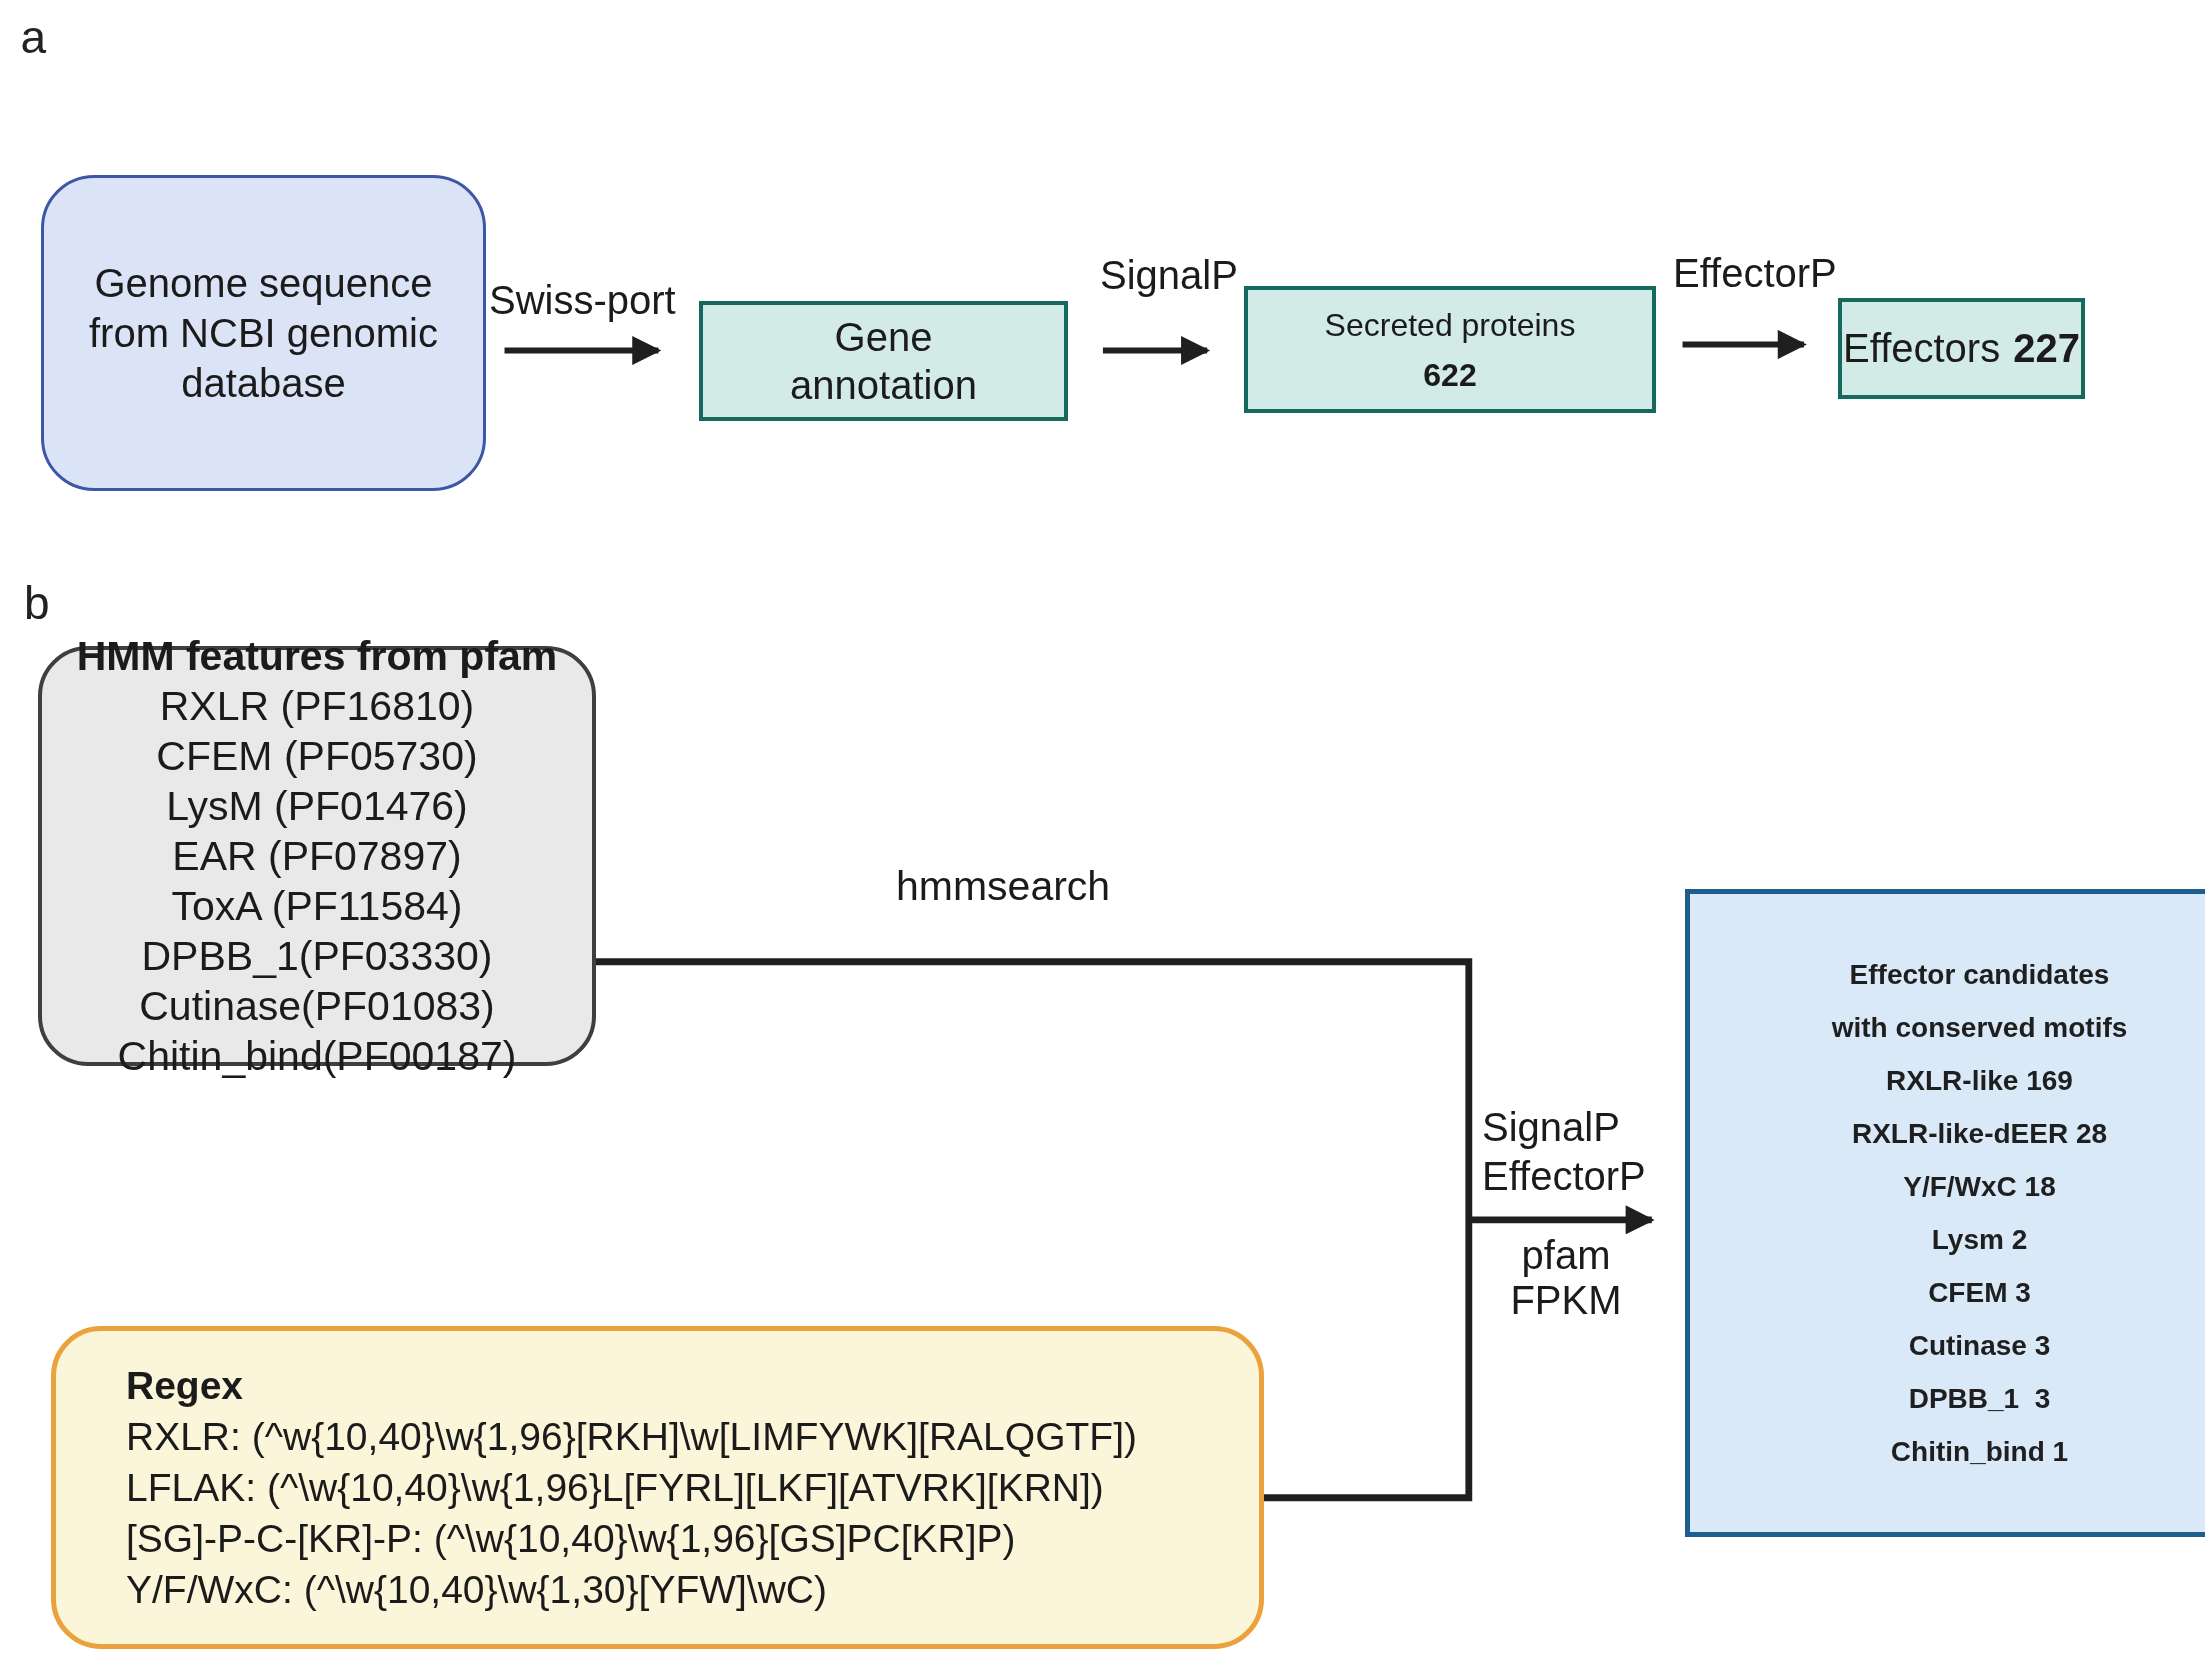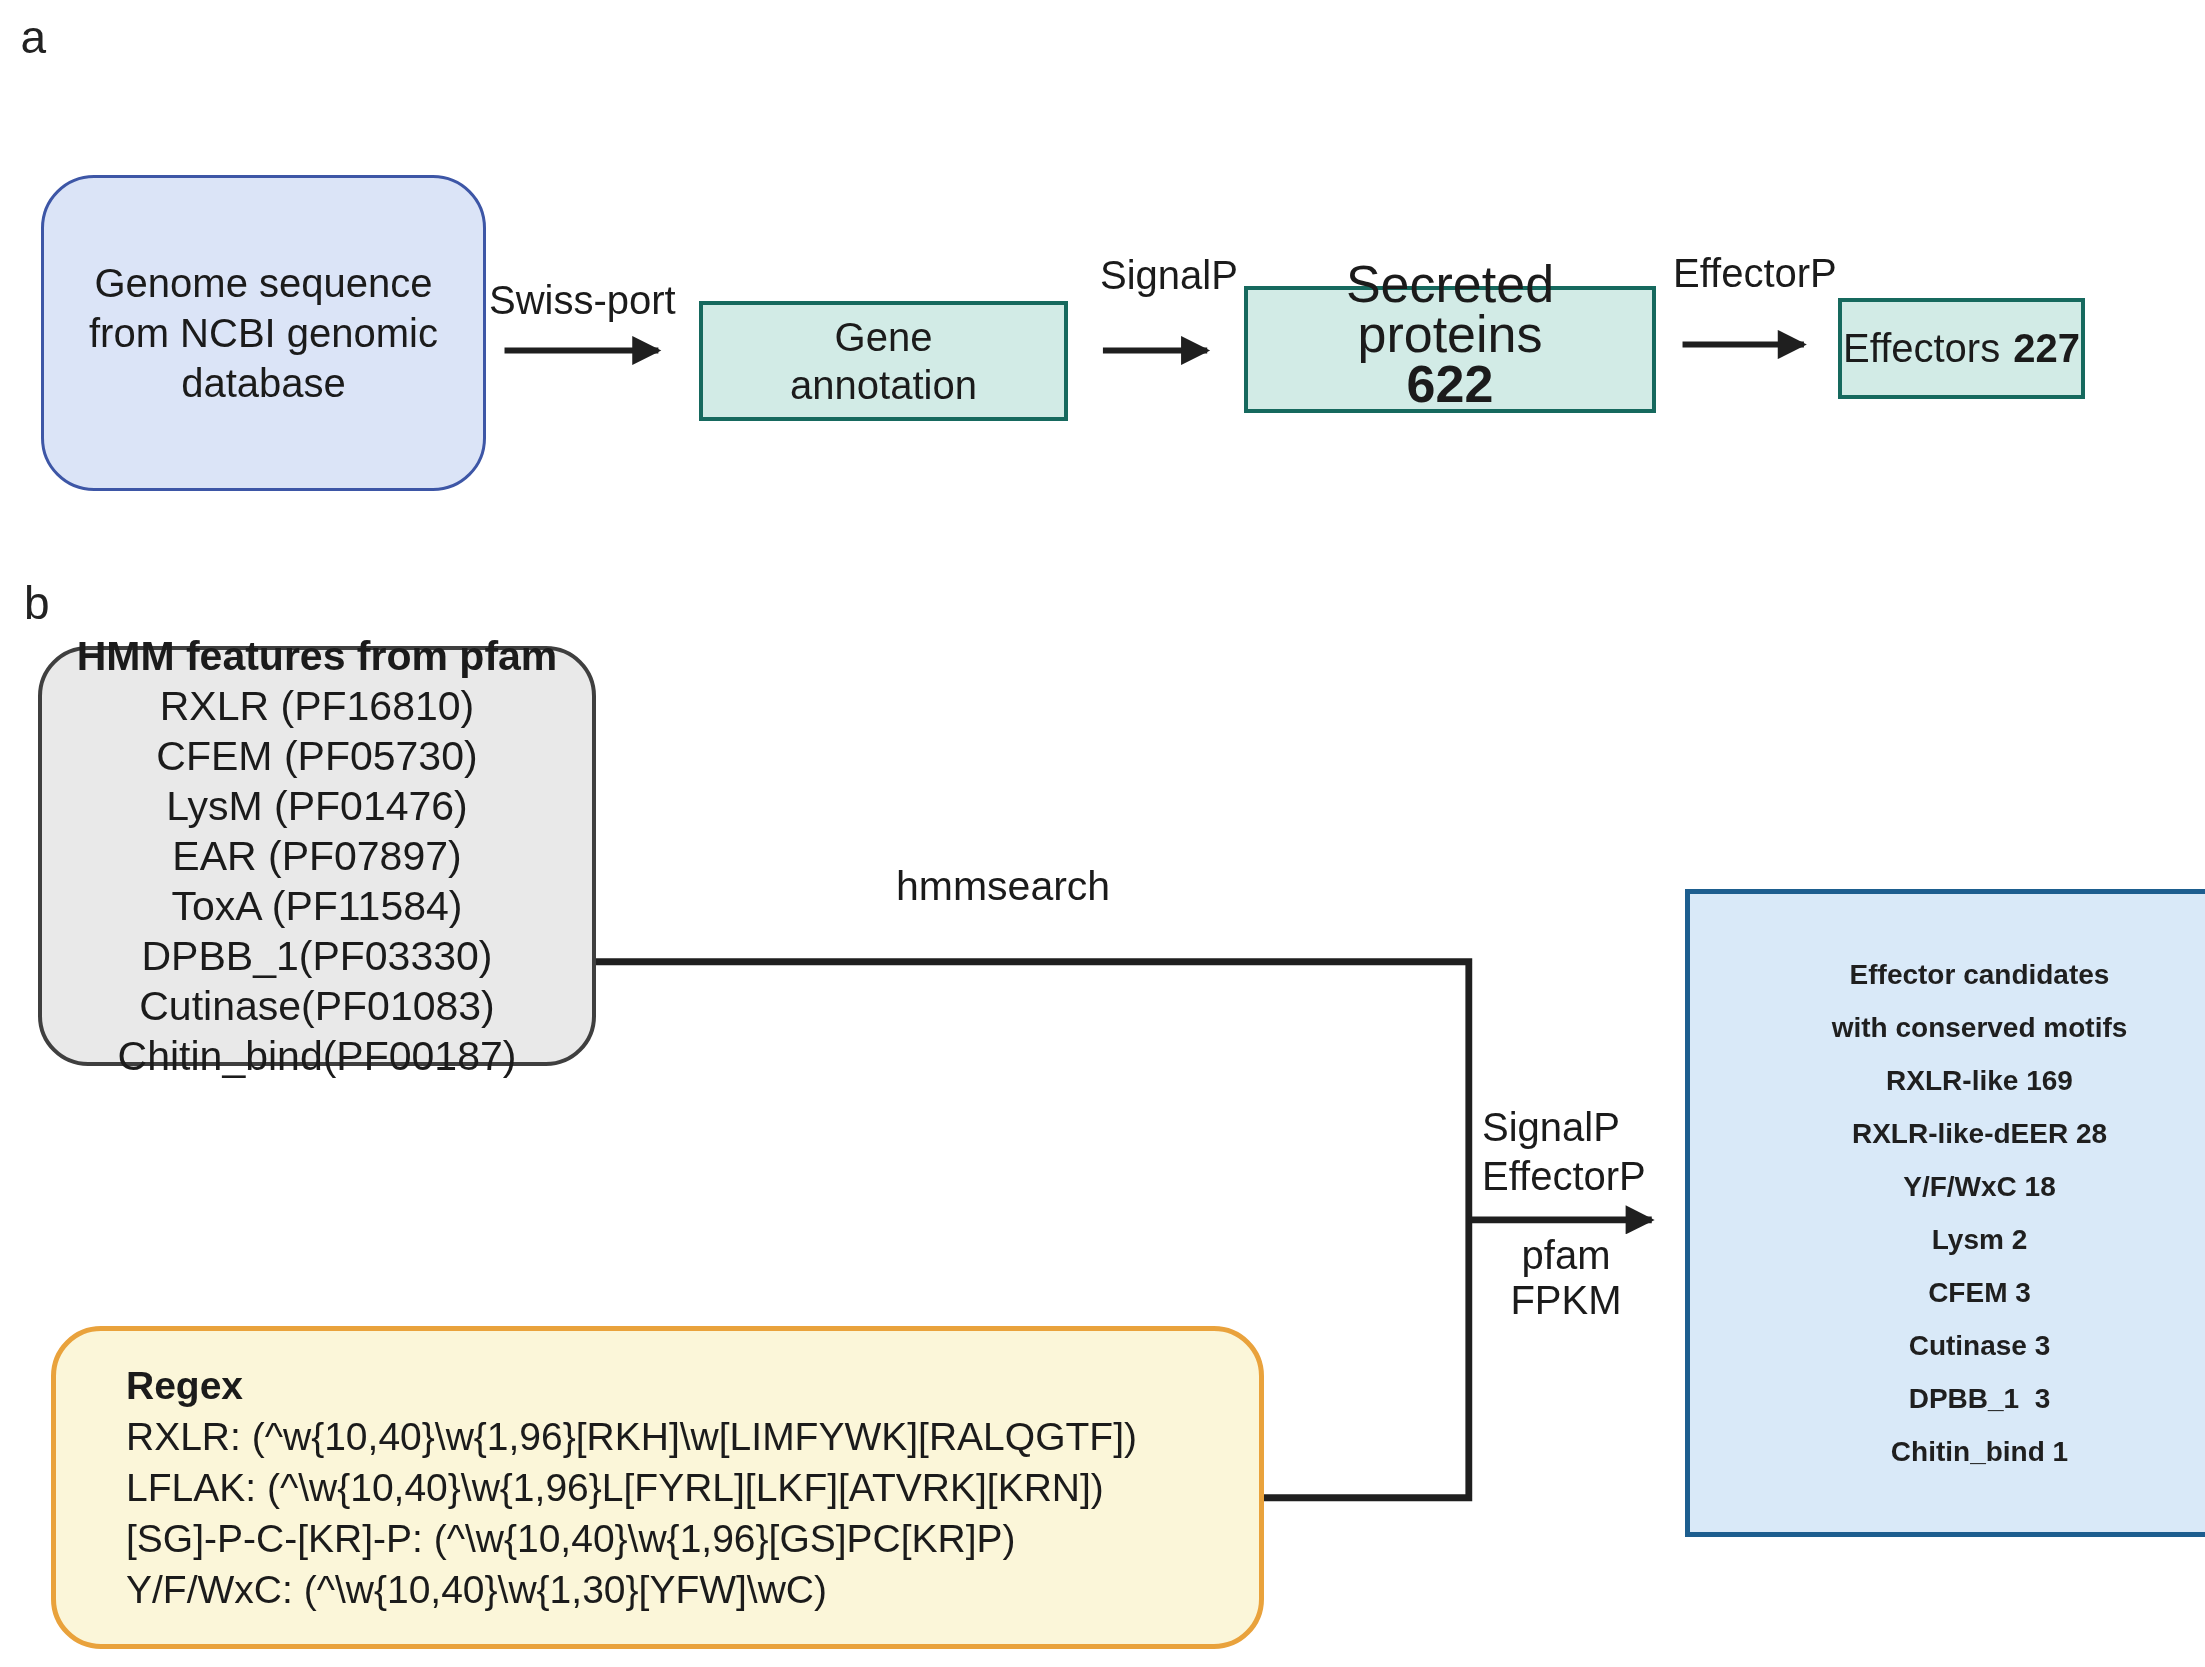--- a/index.html
+++ b/index.html
@@ -26,21 +26,21 @@
   .bold{font-weight:bold;}
 
   
   .genome-box{
     left:41px;top:175px;width:445px;height:316px;
     background:var(--blue_a_fill);border:3.4px solid var(--blue_a_border);
     border-radius:53px;font-size:40px;line-height:50px;
   }
   .teal{background:var(--teal_fill);border:4.3px solid var(--teal_border);}
   .gene-box{left:699px;top:301px;width:369px;height:120px;font-size:40px;line-height:48px;}
-  .secreted-box{left:1244px;top:286px;width:412px;height:127px;font-size:52px;line-height:50px;justify-content:flex-end;}
+  .secreted-box{left:1244px;top:286px;width:412px;height:127px;font-size:32px;line-height:50px;}
   .effectors-box{
     left:1838px;top:298px;width:247px;height:101px;
     font-size:40px;flex-direction:row;gap:13px;
   }
 
   .flow-label{position:absolute;font-size:40px;line-height:44px;white-space:nowrap;}
   #swissport-label{left:489px;top:278px;}
   #signalp-label{left:1100px;top:253px;}
   #effectorp-label{left:1673px;top:251px;}
   #hmmsearch-label{left:896px;top:864px;font-size:41px;}

